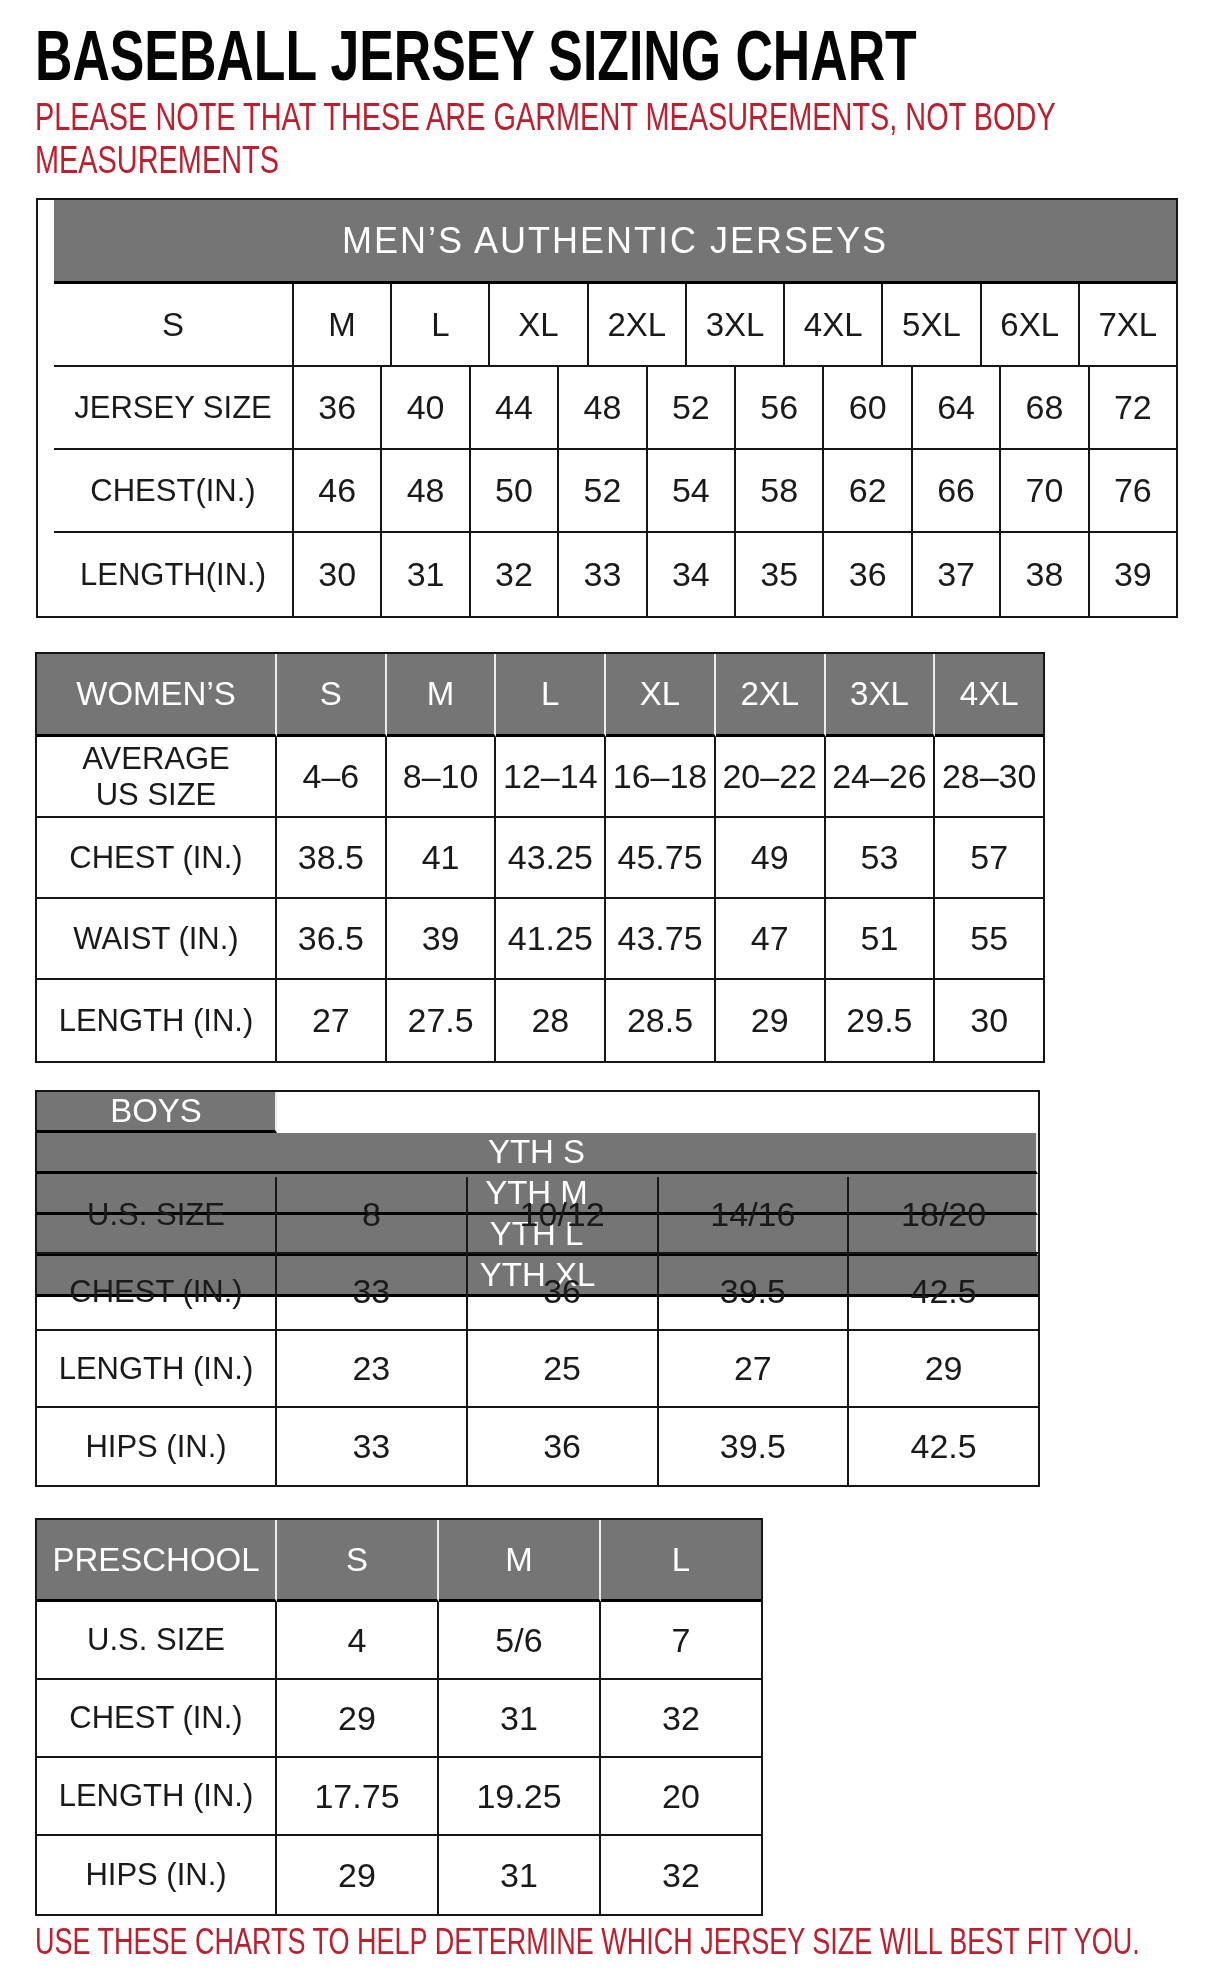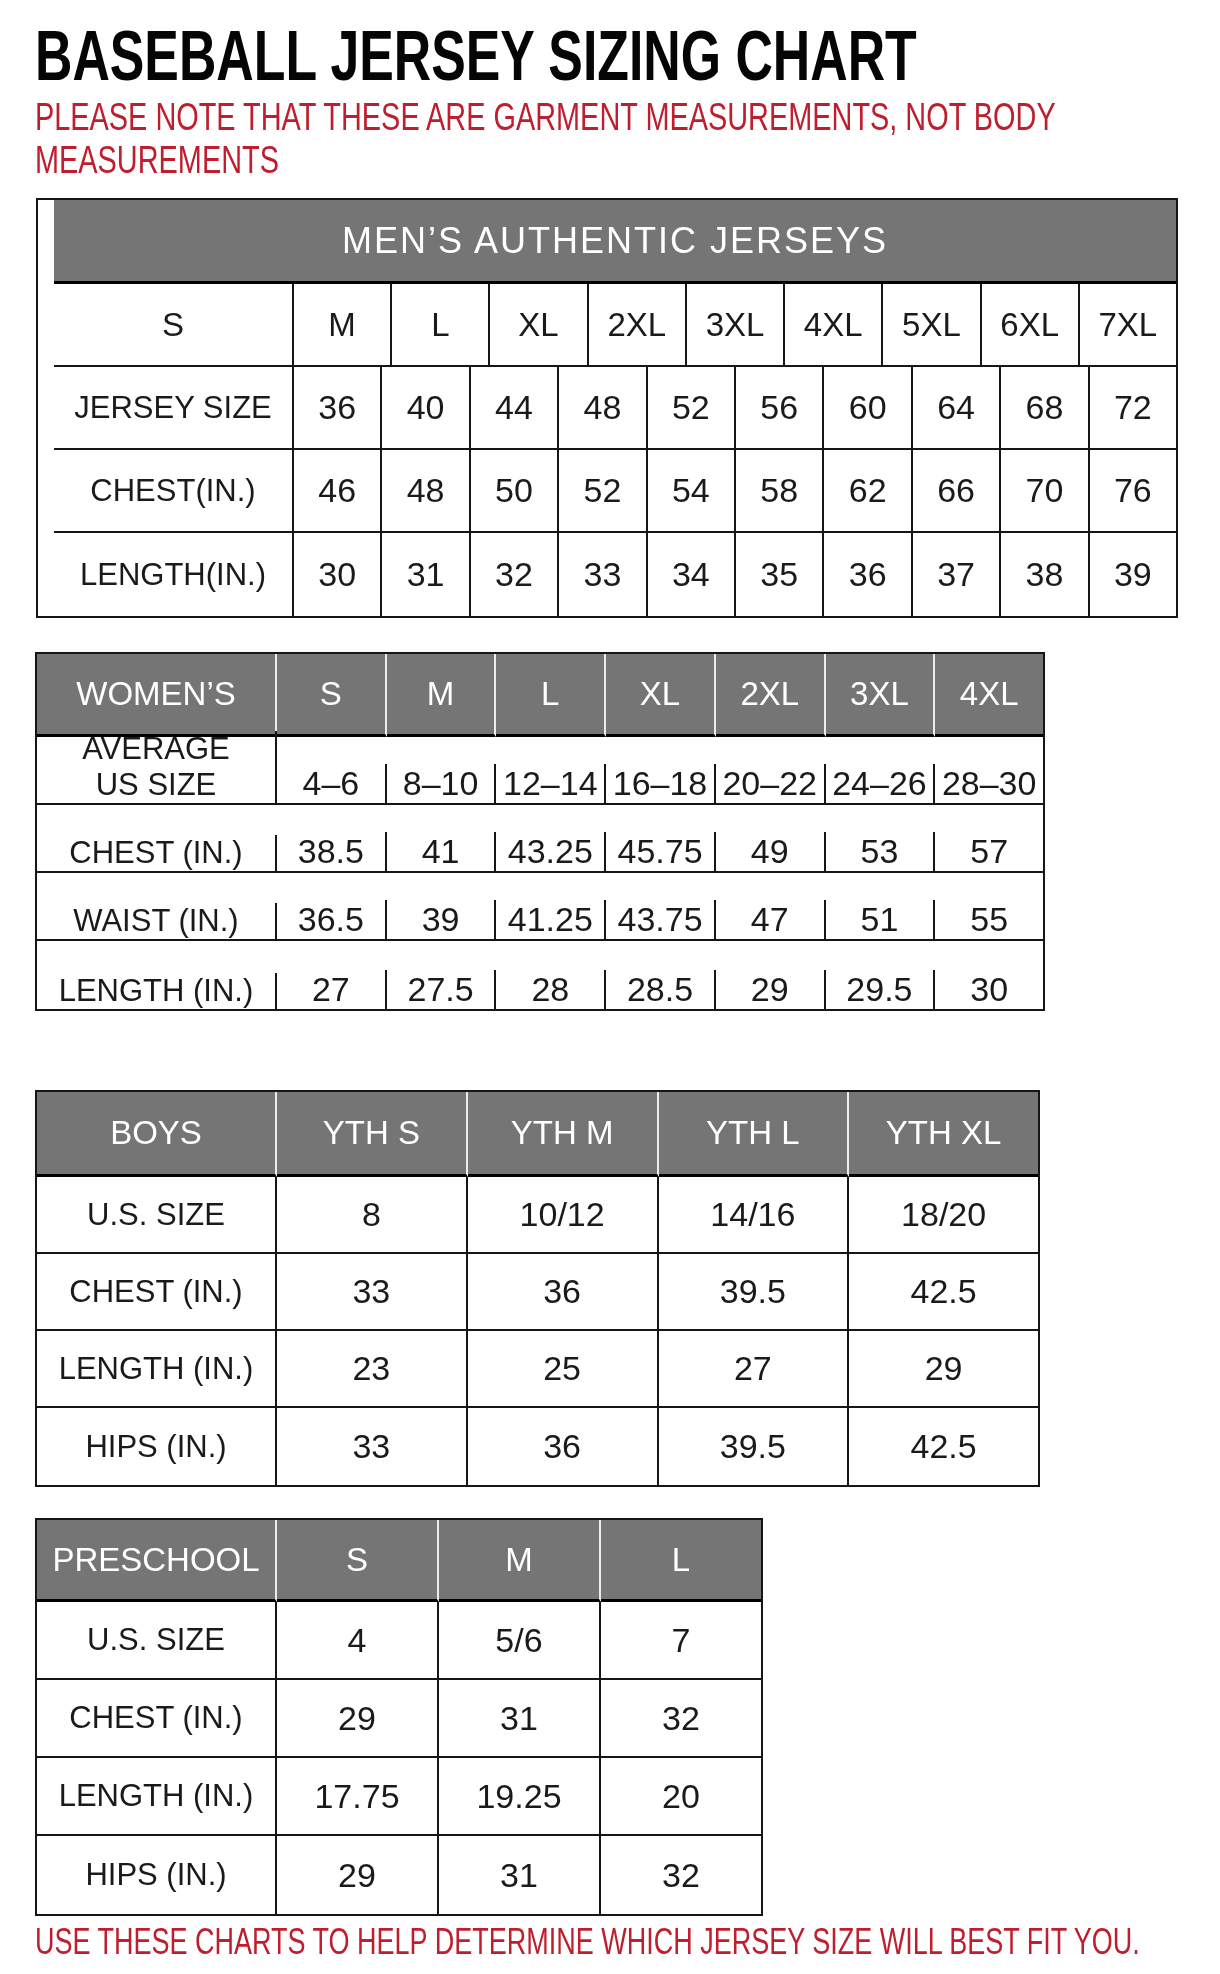--- a/index.html
+++ b/index.html
@@ -49,23 +49,23 @@
   }
   .head-row.gray .tcell:last-child{border-right:none;}
   
   .head-row.plain .tcell{font-size:33px;}
   
   #men{left:36px;top:198px;width:1142px;padding-left:16px;}
   #men .trow{height:83px;}
   #men .banner-row{height:84px;}
   #women{left:35px;top:652px;width:1010px;}
   #women .head-row{height:83px;}
-  #women .data-row{height:68px;align-items:flex-end;}
+  #women .data-row{height:81px;}
   #boys{left:35px;top:1090px;width:1005px;}
-  #boys .head-row{height:85px;}
+  #boys .head-row{height:85px;flex-direction:column;}
   #boys .data-row{height:77px;}
   #pre{left:35px;top:1518px;width:728px;}
   #pre .head-row{height:82px;}
   #pre .data-row{height:78px;}
 </style>
 </head>
 <body>
 
 <div class="sheet">
 

